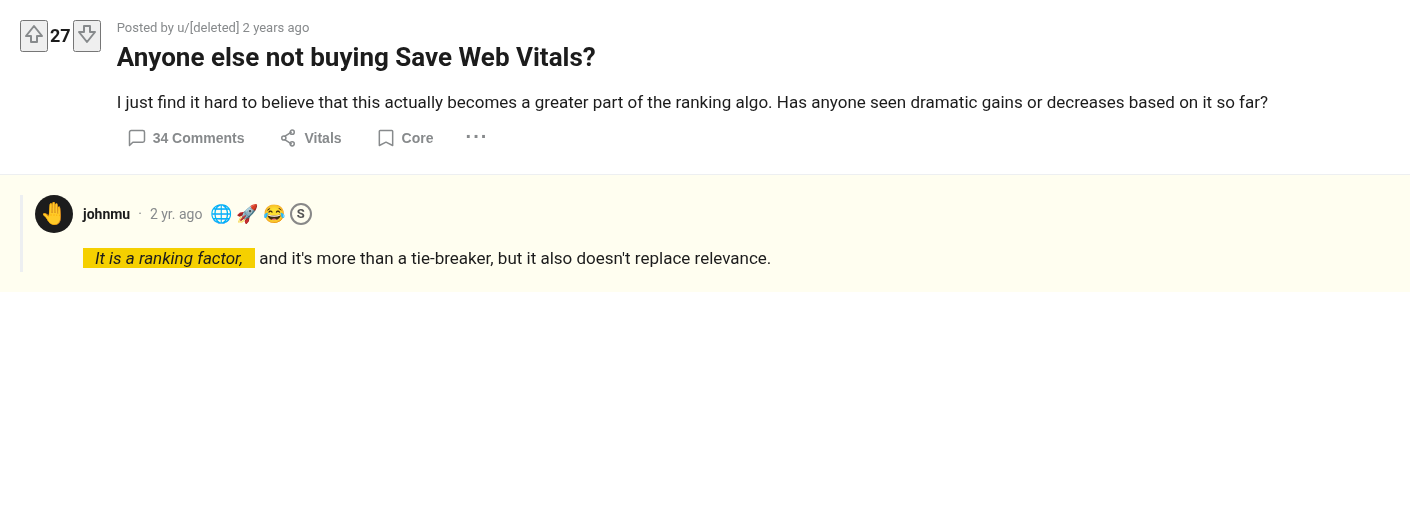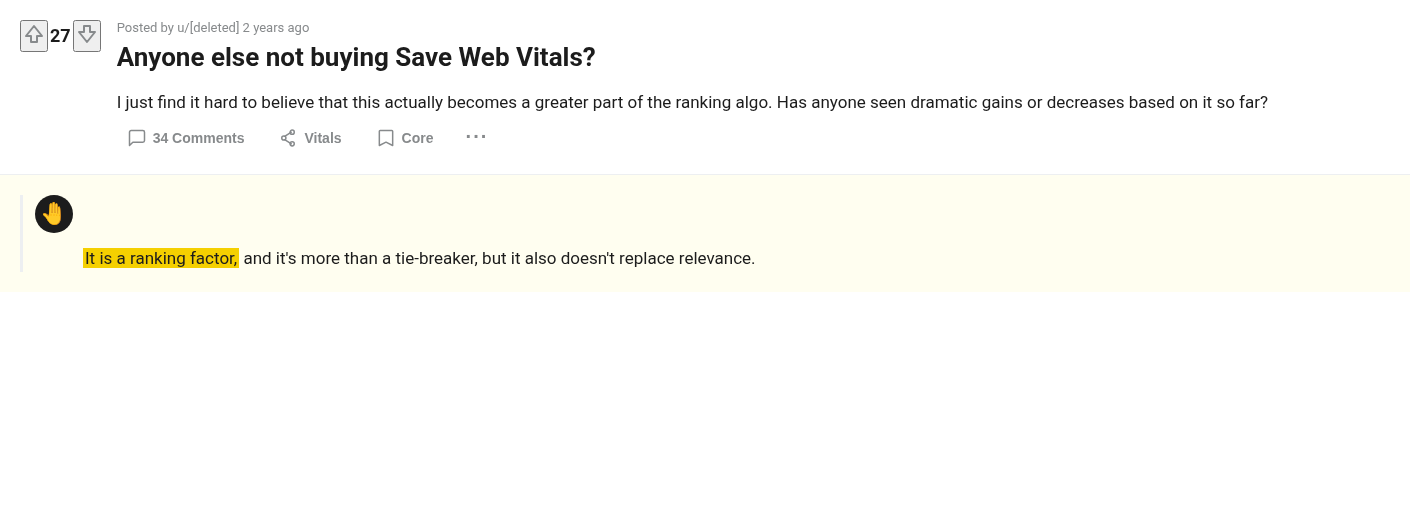--- a/index.html
+++ b/index.html
@@ -146,21 +146,22 @@
 
     .comment-body {
       font-size: 17px;
       color: #1c1c1c;
       line-height: 1.6;
       padding-left: 48px;
     }
 
     .highlight {
       background: #f5d000;
-      padding: 0 2px;
+      padding: 0 12px;
+      font-style: italic;
     }
 
     .vertical-bar {
       width: 3px;
       background: #edeff1;
       align-self: stretch;
       margin-right: 12px;
       flex-shrink: 0;
     }
 
@@ -228,19 +229,30 @@
 </div>
 
 <div style="background: #fffef0; padding: 20px 30px 20px 20px;">
   <div class="comment-with-bar">
     <div class="vertical-bar"></div>
     <div style="flex: 1;">
       <div class="comment-header">
         <div class="avatar">
           <span style="font-size: 22px;">🤚</span>
         </div>
+        <div class="comment-meta">
+          <span class="comment-author">johnmu</span>
+          <span class="comment-time">·</span>
+          <span class="comment-time">2 yr. ago</span>
+          <span class="comment-badges">
+            <span>🌐</span>
+            <span>🚀</span>
+            <span>😂</span>
+            <span style="width:22px;height:22px;border:2px solid #888;border-radius:50%;display:inline-flex;align-items:center;justify-content:center;font-size:13px;font-weight:700;color:#555;">S</span>
+          </span>
+        </div>
       </div>
       <div class="comment-body">
         <span class="highlight">It is a ranking factor,</span><span> and it's more than a tie-breaker, but it also doesn't replace relevance.</span>
       </div>
     </div>
   </div>
 </div>
 
 </body></html>

